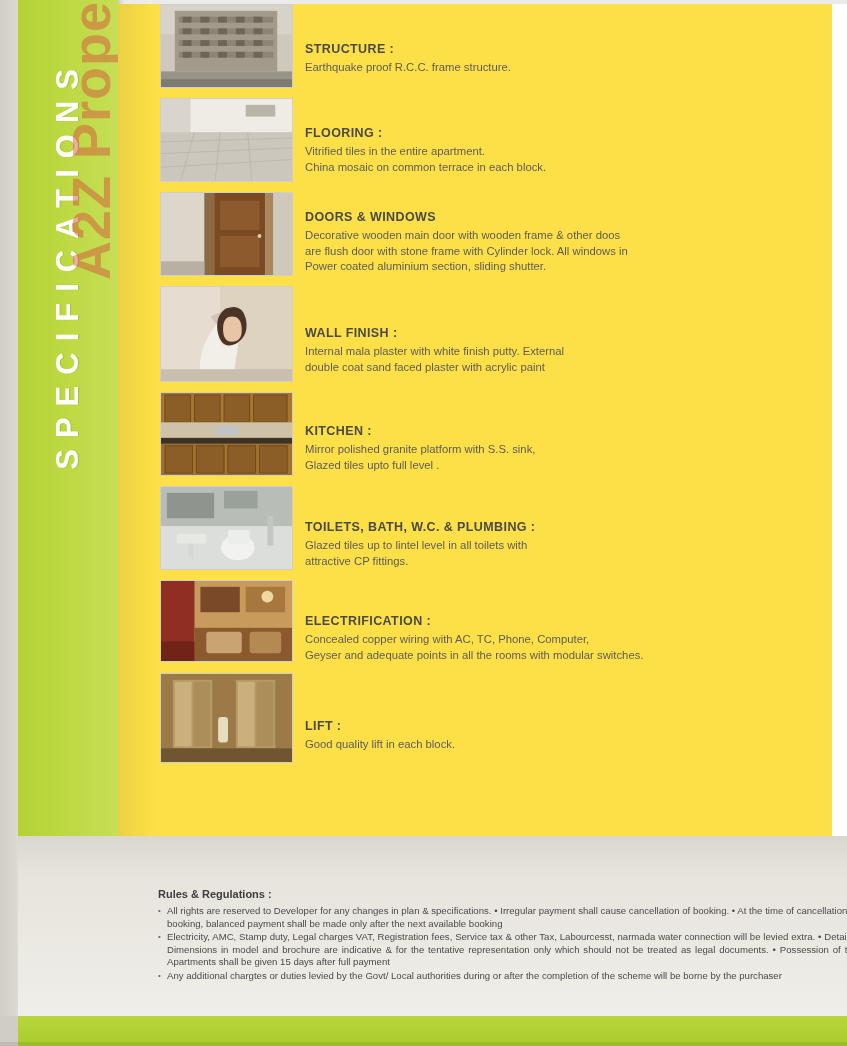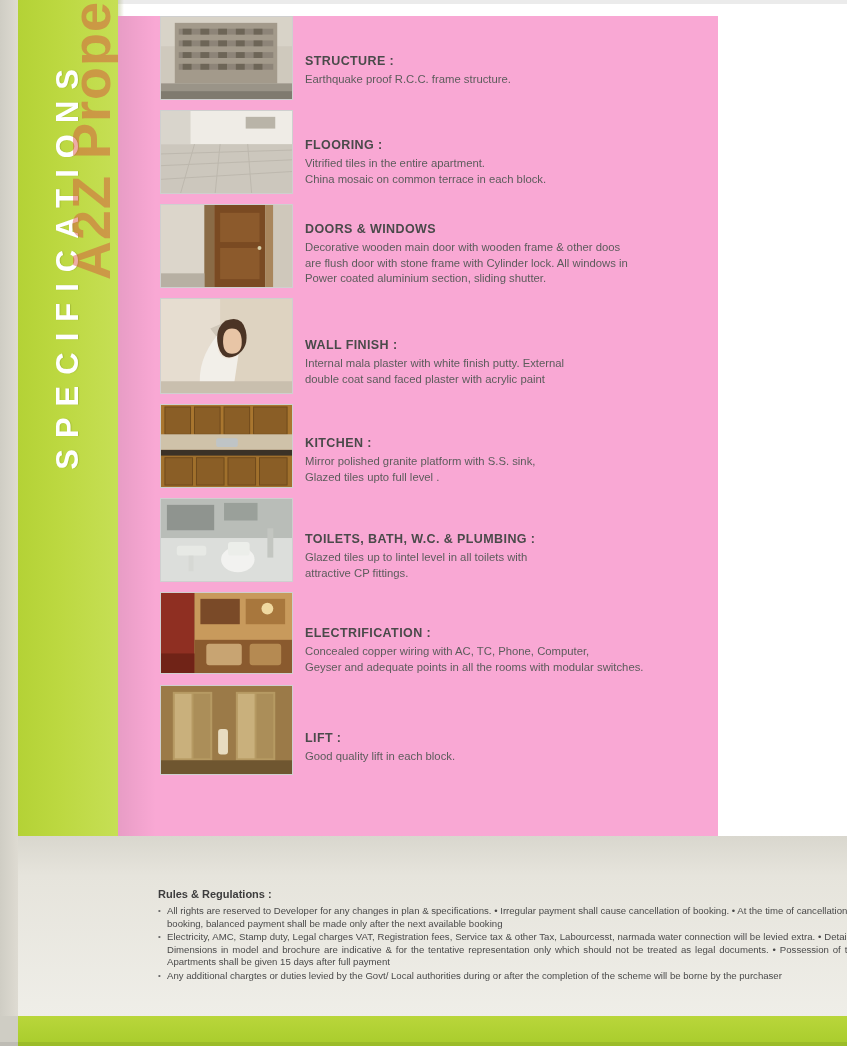--- a/index.html
+++ b/index.html
@@ -51,23 +51,23 @@
     color: #ffffff;
     font-size: 31px;
     letter-spacing: 11px;
     font-weight: 700;
     margin-top: 58px;
     text-shadow: 0 1px 1px rgba(120,140,40,.35);
   }
   
   .content {
     position: absolute;
-    left: 118px; top: 16px;
-    width: 600px; height: 836px;
-    background: #f9a8d4;
+    left: 118px; top: 4px;
+    width: 714px; height: 836px;
+    background: #fde047;
   }
   .content::before{
     content:"";
     position:absolute; left:0; top:0; width:38px; height:100%;
     background:linear-gradient(to right, rgba(0,0,0,.07), rgba(0,0,0,0));
   }
   .spec-list {
     position: absolute;
     left: 42px; top: 0px;
     width: 690px;

